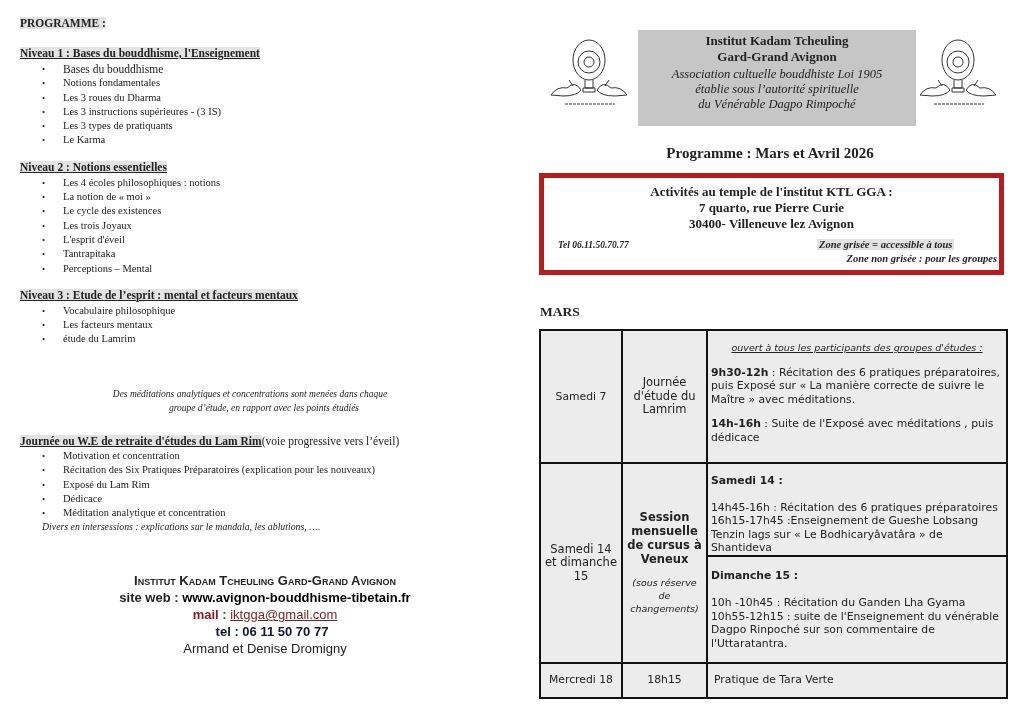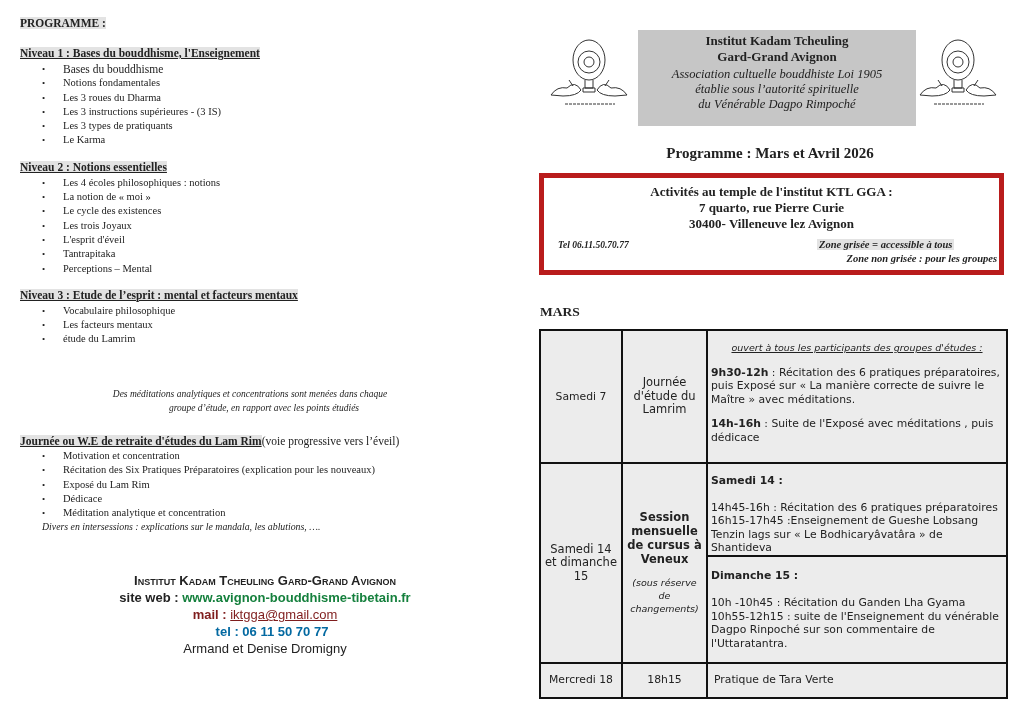--- a/index.html
+++ b/index.html
@@ -81,26 +81,26 @@
     <li>Exposé du Lam Rim</li>
     <li>Dédicace</li>
     <li>Méditation analytique et concentration</li>
   </ul>
   <div style="font-style:italic;font-size:9.8px;padding-left:22px;line-height:13px;">Divers en intersessions : explications sur le mandala, les ablutions, ….</div>
 </div>
 
 <div class="abs arial" style="left:100px;top:573px;width:330px;text-align:center;">
   <div style="font-weight:bold;font-variant:small-caps;font-size:13px;line-height:16px;">Institut Kadam Tcheuling Gard-Grand Avignon</div>
   <div style="font-weight:bold;font-size:13px;line-height:17px;">
-    <span>site web : </span><span style="color:#15803d;">www.avignon-bouddhisme-tibetain.fr</span>
+    <span>site web : </span><span style="color:#000000;">www.avignon-bouddhisme-tibetain.fr</span>
   </div>
   <div style="font-size:13px;line-height:17px;color:#7f1d1d;">
     <b>mail : </b><span style="text-decoration:underline;">iktgga@gmail.com</span>
   </div>
-  <div style="font-size:13px;line-height:17px;color:#0369a1;font-weight:bold;padding-left:14px;">tel : 06 11 50 70 77</div>
+  <div style="font-size:13px;line-height:17px;color:#0f172a;font-weight:bold;padding-left:14px;">tel : 06 11 50 70 77</div>
   <div style="font-size:13px;line-height:17px;">Armand et Denise Dromigny</div>
 </div>
 
 <svg class="abs logo" style="left:543px;top:30px;" viewBox="0 0 92 90">
   <g fill="none" stroke="#333" stroke-width="1">
     <ellipse cx="46" cy="30" rx="16" ry="20"></ellipse>
       <circle cx="46" cy="32" r="11"></circle>
       <circle cx="46" cy="32" r="5"></circle>
     <path d="M42 50 L42 58 L50 58 L50 50"></path>
       <path d="M40 62 L52 62 L52 58 L40 58 Z"></path>

